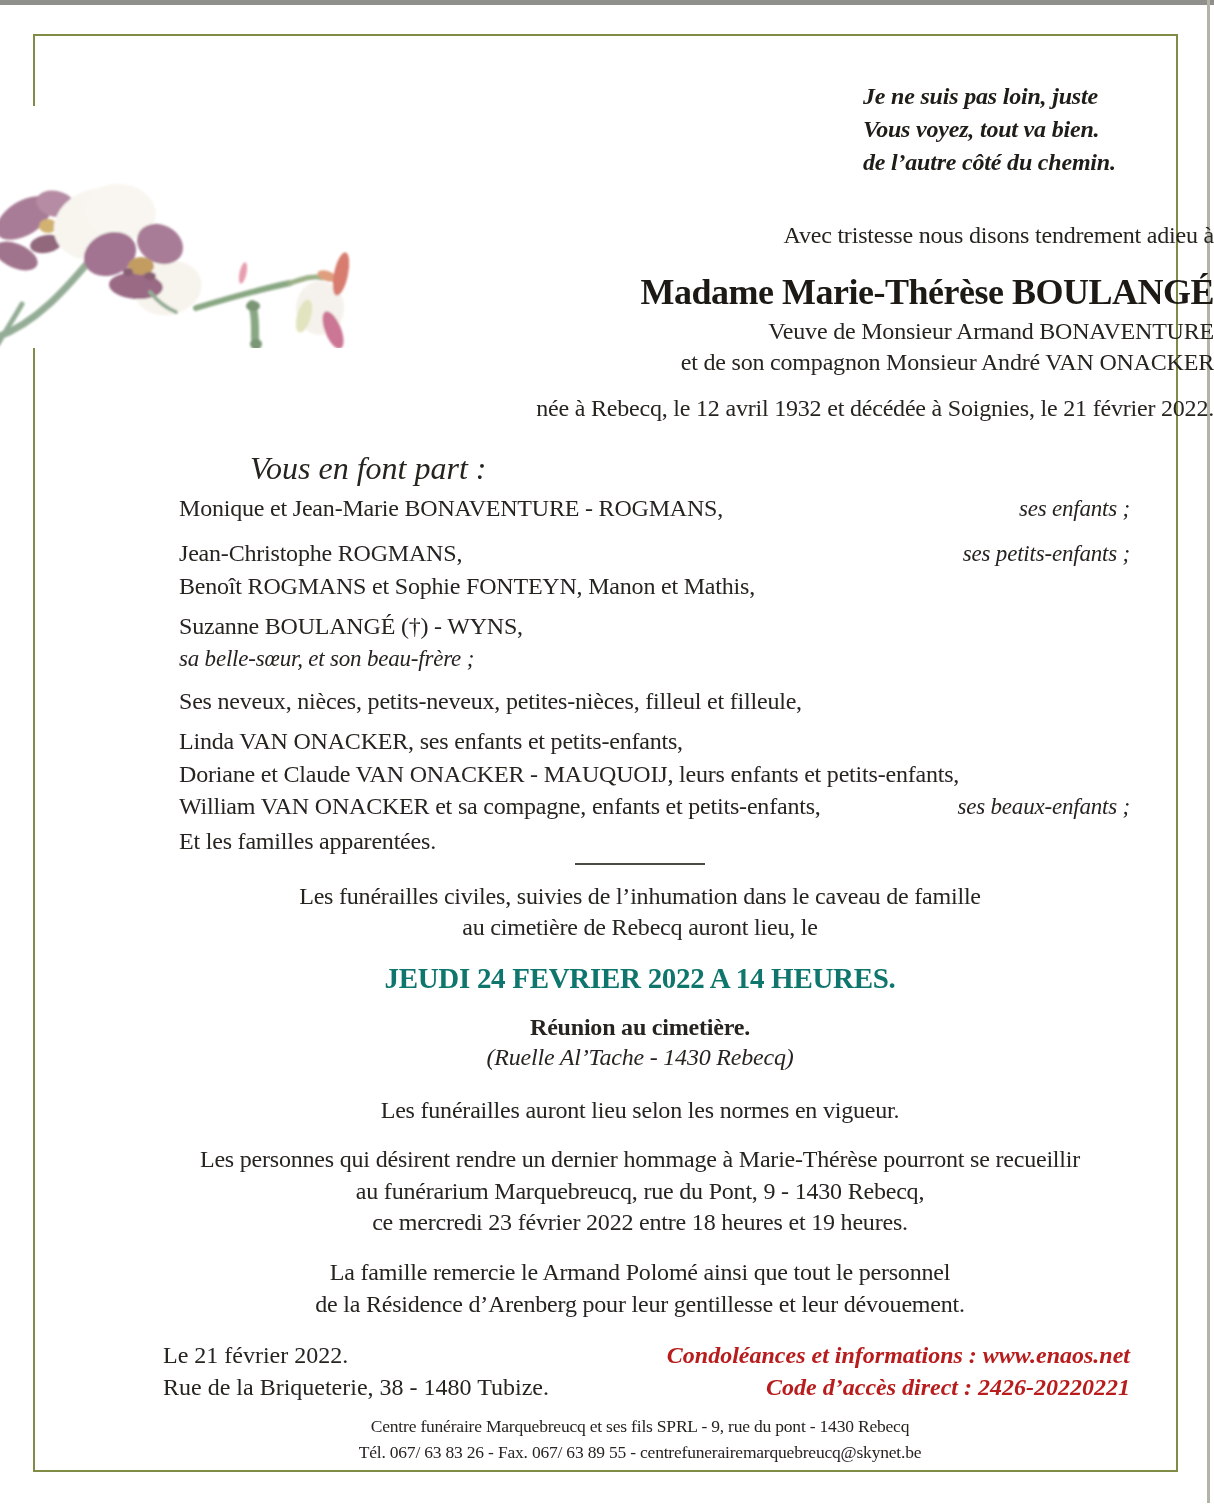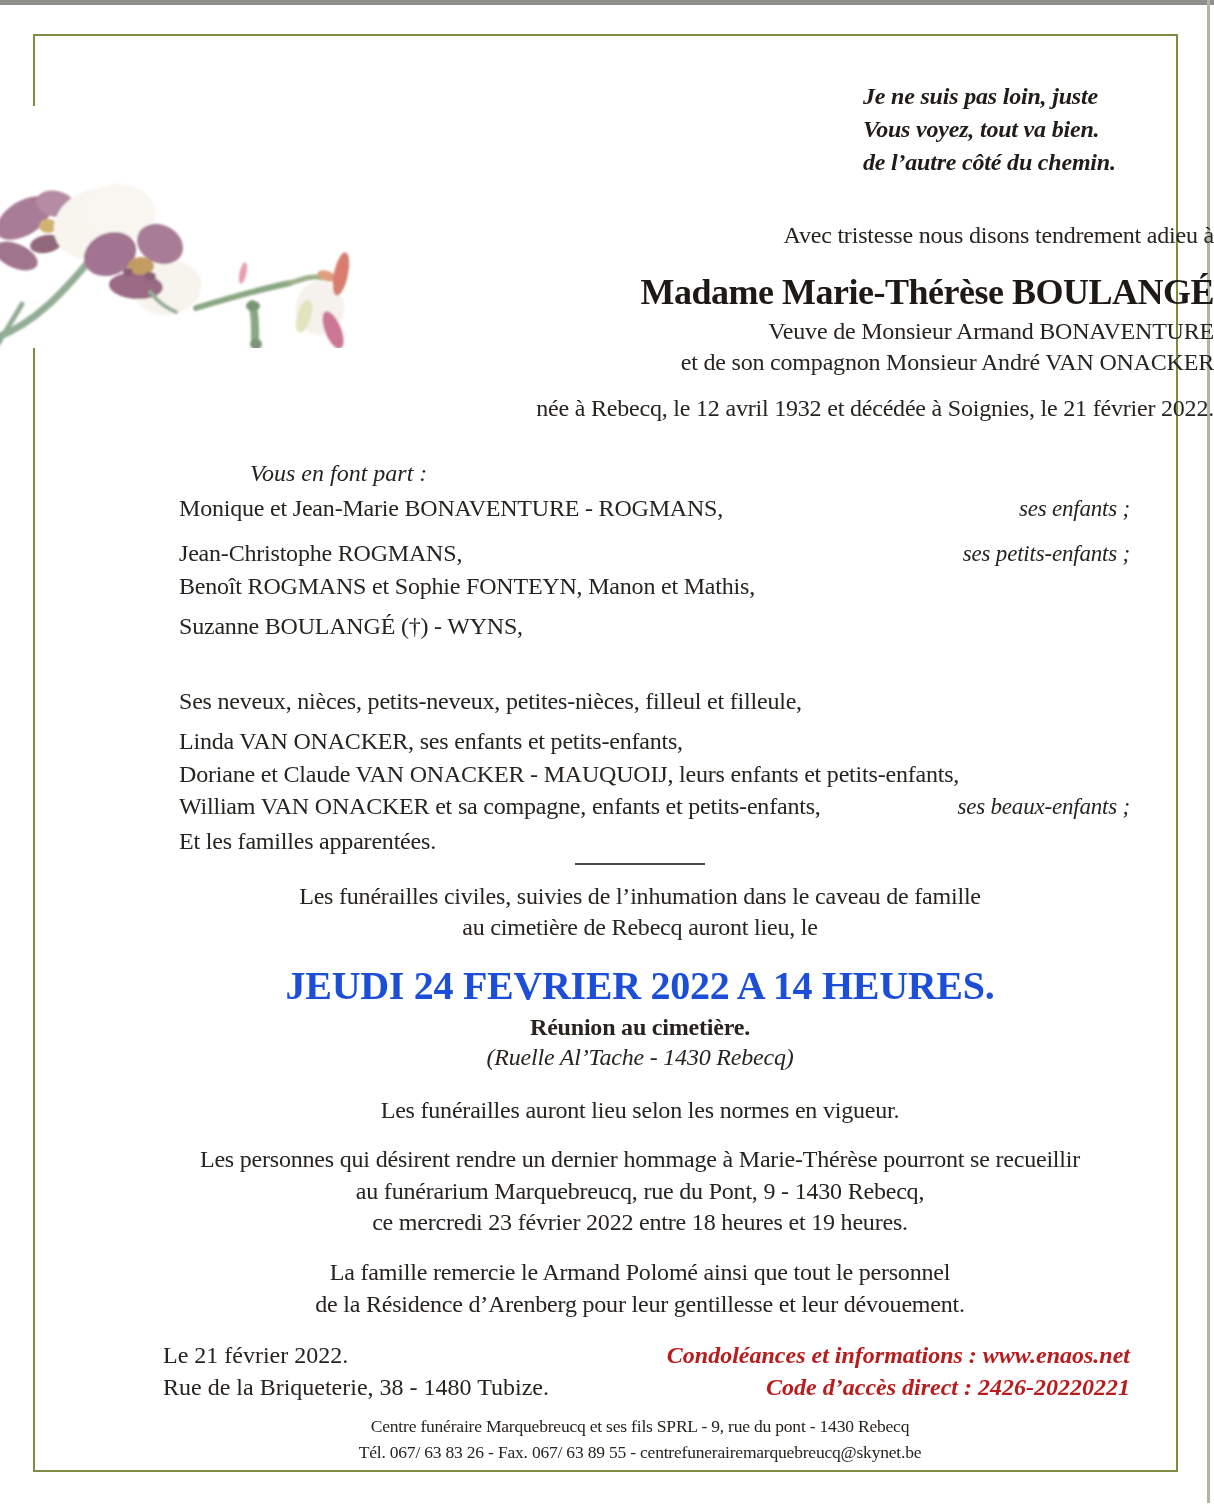--- a/index.html
+++ b/index.html
@@ -13,22 +13,22 @@
   .frame{position:absolute;left:33px;top:34px;width:1141px;height:1434px;border:2px solid #7f8c45;}
   .abs{position:absolute;}
   .quote{left:863px;top:80px;width:300px;font-size:24px;font-weight:bold;font-style:italic;
          line-height:33px;color:#201d19;letter-spacing:-0.2px;}
   .hx{left:260px;right:0;text-align:right;letter-spacing:-0.2px;}
   .cx{left:66px;right:0;text-align:center;letter-spacing:-0.2px;}
   .t24{font-size:24px;line-height:1.15;}
   .name{font-size:36px;font-weight:bold;letter-spacing:-0.5px;color:#1d1a16;}
   .it{font-style:italic;}
   .b{font-weight:bold;}
-  .datetime{font-size:40px;font-weight:bold;color:#1d4ed8;letter-spacing:-0.3px;}
-  .announce{left:250px;top:460px;font-size:24px;font-style:italic;}
+  .datetime{font-size:29px;font-weight:bold;color:#0f766e;letter-spacing:-0.3px;}
+  .announce{left:250px;top:450px;font-size:32px;font-style:italic;}
   .famrow{left:163px;right:84px;display:flex;justify-content:space-between;align-items:flex-end;
           font-size:24px;line-height:1.15;letter-spacing:-0.2px;margin-left:16px;}
   .famrow .rel{font-style:italic;font-size:23px;white-space:nowrap;}
   .r0{top:495px;} .r1{top:540px;} .r2{top:573px;} .r3{top:613px;} .r4{top:646px;}
   .r5{top:688px;} .r6{top:728px;} .r7{top:761px;} .r8{top:793px;} .r9{top:828px;}
   .divider{left:575px;top:863px;width:130px;height:0;border-top:2px solid #4c4a45;}
   .f17{font-size:17.5px;line-height:1.2;}
   .footer-left{left:163px;font-size:24px;line-height:1.15;}
   .footer-right{right:84px;text-align:right;font-size:24px;font-weight:bold;font-style:italic;
                 color:#b91c1c;line-height:1.15;}
@@ -108,20 +108,21 @@
 </div>
 <div class="abs famrow r2">
   <span>Benoît ROGMANS et Sophie FONTEYN, Manon et Mathis,</span>
   <span class="rel"></span>
 </div>
 <div class="abs famrow r3">
   <span>Suzanne BOULANGÉ (†) - WYNS,</span>
   <span class="rel"></span>
 </div>
 <div class="abs famrow r4">
+  <span class="rel">sa belle-sœur, et son beau-frère ;</span>
 </div>
 <div class="abs famrow r5">
   <span>Ses neveux, nièces, petits-neveux, petites-nièces, filleul et filleule,</span>
   <span class="rel"></span>
 </div>
 <div class="abs famrow r6">
   <span>Linda VAN ONACKER, ses enfants et petits-enfants,</span>
   <span class="rel"></span>
 </div>
 <div class="abs famrow r7">

